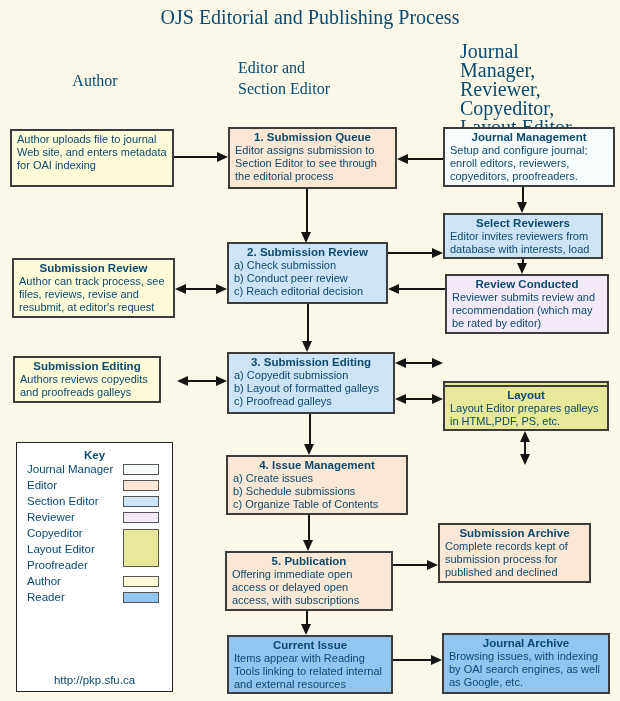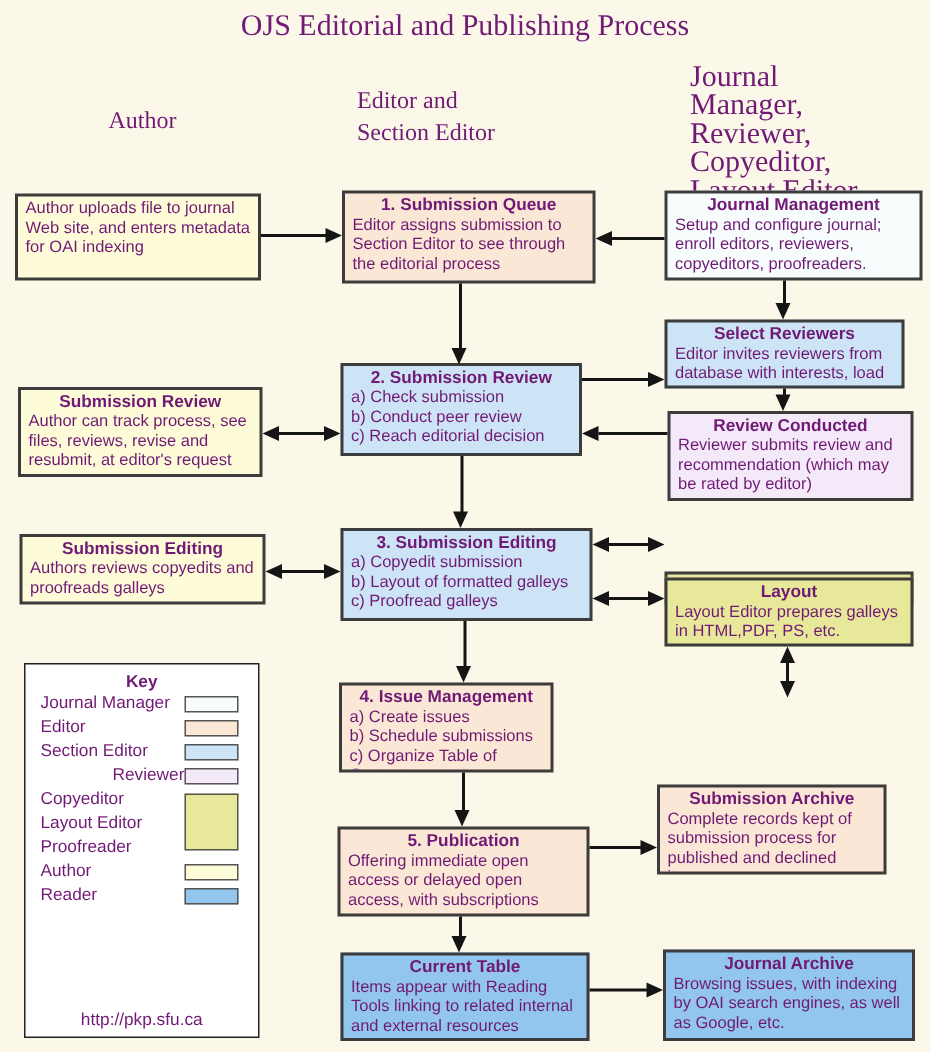--- a/index.html
+++ b/index.html
@@ -1,17 +1,17 @@
 <!DOCTYPE html>
 <html><head>
 <meta charset="utf-8">
 <style>
   html,body{margin:0;padding:0;}
   #canvas{position:relative;width:620px;height:701px;overflow:hidden;
-          font-family:"Liberation Sans",sans-serif;color:#701a75;}
+          font-family:"Liberation Sans",sans-serif;color:#0c4a6e;}
   .serif{font-family:"Liberation Serif",serif;}
   #main-title{position:absolute;top:6px;left:0;width:620px;text-align:center;
               font-size:20px;}
   .col-head{position:absolute;font-size:16px;line-height:21px;white-space:pre-line;}
   #head-author{left:40px;top:70px;width:110px;text-align:center;}
   #head-editor{left:238px;top:57px;width:135px;text-align:left;}
   #head-staff{left:460px;top:42px;width:135px;font-size:20px;line-height:19px;text-align:left;}
   .box{position:absolute;border:2px solid #3c3c3c;box-sizing:border-box;
        padding:2px 5px;font-size:11px;line-height:13px;overflow:hidden;}
   .box .bt{font-weight:bold;text-align:center;font-size:11.5px;}
@@ -49,53 +49,53 @@
 Layout Editor, and
 Proofreader</div>
 
   <div class="box" style="left: 10px; top: 129px; width: 164px; height: 58px; background-color: rgb(253, 251, 216);">
     <div class="bb">Author uploads file to journal Web site, and enters metadata for OAI indexing</div>
   </div>
   <div class="box" style="left: 12px; top: 258px; width: 163px; height: 60px; background-color: rgb(253, 251, 216);">
     <div class="bt">Submission Review</div>
     <div class="bb">Author can track process, see files, reviews, revise and resubmit, at editor's request</div>
   </div>
-  <div class="box" style="left: 13px; top: 356px; width: 164px; height: 47px; background-color: rgb(253, 251, 216);">
+  <div class="box" style="left: 13px; top: 356px; width: 148px; height: 47px; background-color: rgb(253, 251, 216);">
     <div class="bt">Submission Editing</div>
     <div class="bb">Authors reviews copyedits and proofreads galleys</div>
   </div>
 
   <div class="box" style="left: 228px; top: 127px; width: 169px; height: 62px; background-color: rgb(251, 231, 213);">
     <div class="bt">1. Submission Queue</div>
     <div class="bb">Editor assigns submission to Section Editor to see through the editorial process</div>
   </div>
   <div class="box" style="left: 227px; top: 242px; width: 161px; height: 62px; background-color: rgb(205, 228, 246);">
     <div class="bt">2. Submission Review</div>
     <div class="bb">a) Check submission
 b) Conduct peer review
 c) Reach editorial decision</div>
   </div>
   <div class="box" style="left: 227px; top: 352px; width: 168px; height: 62px; background-color: rgb(205, 228, 246);">
     <div class="bt">3. Submission Editing</div>
     <div class="bb">a) Copyedit submission
 b) Layout of formatted galleys
 c) Proofread galleys</div>
   </div>
-  <div class="box" style="left: 226px; top: 455px; width: 143px; height: 60px; background-color: rgb(251, 231, 213);">
+  <div class="box" style="left: 226px; top: 455px; width: 182px; height: 60px; background-color: rgb(251, 231, 213);">
     <div class="bt">4. Issue Management</div>
     <div class="bb">a) Create issues
 b) Schedule submissions
 c) Organize Table of Contents</div>
   </div>
   <div class="box" style="left: 225px; top: 551px; width: 168px; height: 60px; background-color: rgb(251, 231, 213);">
     <div class="bt">5. Publication</div>
     <div class="bb">Offering immediate open access or delayed open access, with subscriptions</div>
   </div>
   <div class="box" style="left: 227px; top: 635px; width: 166px; height: 59px; background-color: rgb(146, 198, 238);">
-    <div class="bt">Current Table</div>
+    <div class="bt">Current Issue</div>
     <div class="bb">Items appear with Reading Tools linking to related internal and external resources</div>
   </div>
 
   <div class="box" style="left: 443px; top: 127px; width: 172px; height: 60px; background-color: rgb(247, 252, 252);">
     <div class="bt">Journal Management</div>
     <div class="bb">Setup and configure journal; enroll editors, reviewers, copyeditors, proofreaders.</div>
   </div>
   <div class="box" style="left: 443px; top: 213px; width: 160px; height: 46px; background-color: rgb(205, 228, 246);">
     <div class="bt">Select Reviewers</div>
     <div class="bb">Editor invites reviewers from database with interests, load</div>
@@ -196,21 +196,21 @@
   <div>
     <div class="hl" style="left:393px;top:659px;width:39px;"></div>
     <div class="ah ar" style="left:431px;top:655px;"></div>
   </div>
 
   <div id="keybox">
     <div id="key-title">Key</div>
     <div class="klabel" style="top:19px;">Journal Manager</div>
     <div class="klabel" style="top:35px;">Editor</div>
     <div class="klabel" style="top:51px;">Section Editor</div>
-    <div class="klabel" style="top:67px;margin-left:48px;">Reviewer</div>
+    <div class="klabel" style="top:67px;">Reviewer</div>
     <div class="klabel" style="top:83px;">Copyeditor</div>
     <div class="klabel" style="top:99px;">Layout Editor</div>
     <div class="klabel" style="top:115px;">Proofreader</div>
     <div class="klabel" style="top:131px;">Author</div>
     <div class="klabel" style="top:147px;">Reader</div>
     <div class="ksw" style="top: 21px; background-color: rgb(247, 252, 252);"></div>
     <div class="ksw" style="top: 37px; background-color: rgb(251, 231, 213);"></div>
     <div class="ksw" style="top: 53px; background-color: rgb(205, 228, 246);"></div>
     <div class="ksw" style="top: 69px; background-color: rgb(243, 233, 249);"></div>
     <div class="ksw" style="top: 86px; height: 38px; background-color: rgb(231, 232, 154);"></div>

